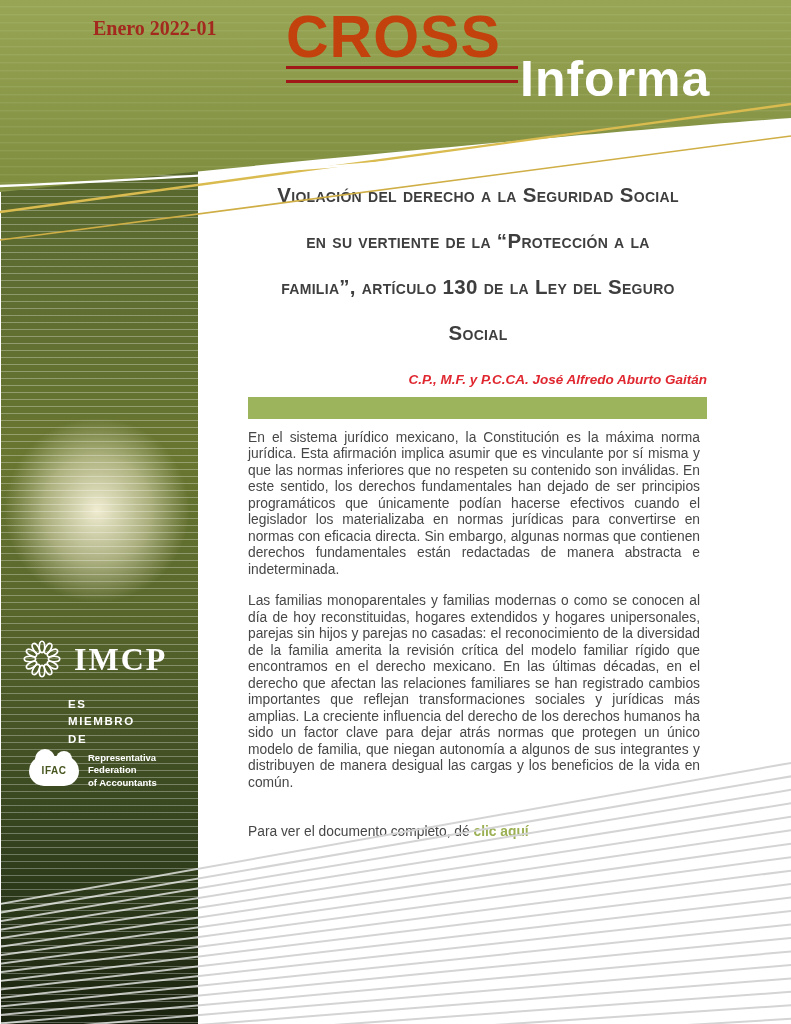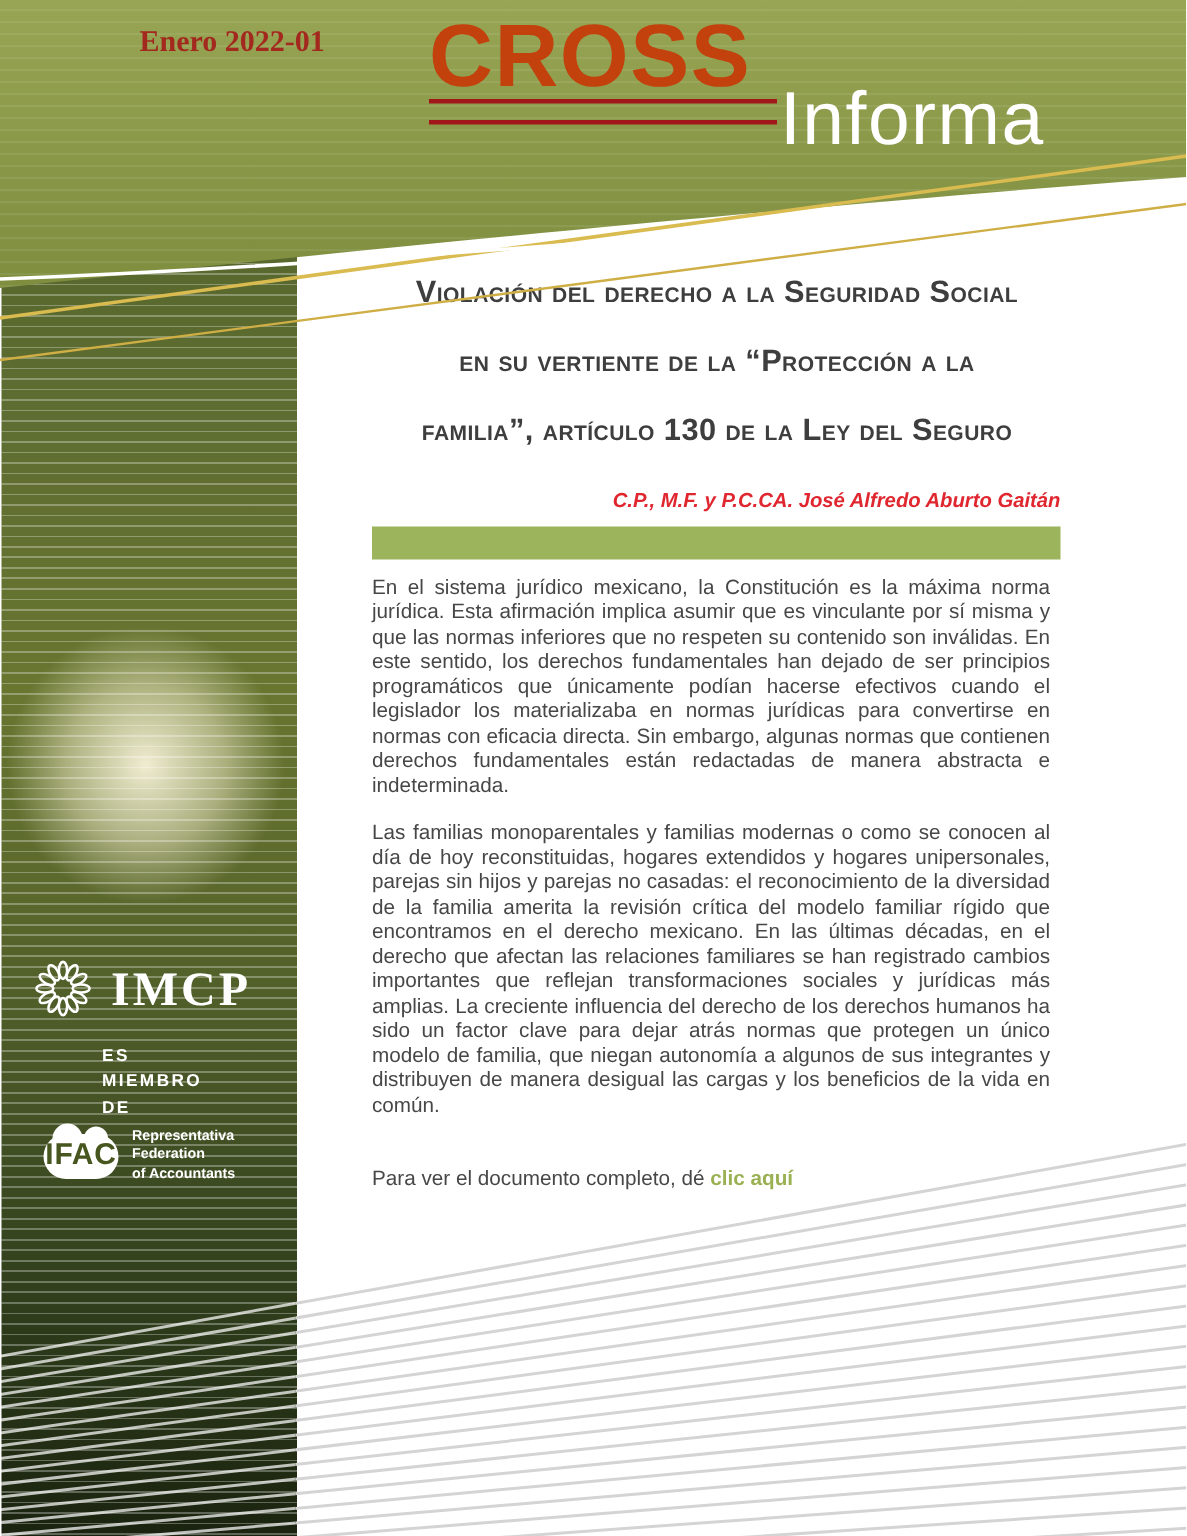--- a/index.html
+++ b/index.html
@@ -22,34 +22,34 @@
   }
   .imcp-block{position:absolute; left:20px; top:498px; display:flex; align-items:center; gap:11px; z-index:2;}
   .imcp-label{color:#ffffff; font-family:"Liberation Serif", serif; font-size:32px; font-weight:bold; letter-spacing:2px;}
   .member-block{position:absolute; left:67px; top:556px; z-index:2; color:#ffffff;
     font-size:11.5px; font-weight:bold; letter-spacing:1.6px; line-height:1.5;}
   .ifac-block{position:absolute; left:28px; top:612px; display:flex; align-items:center; gap:9px; z-index:2;}
   .ifac-cloud{position:relative; width:50px; height:30px; background:#ffffff; border-radius:15px;
     display:flex; align-items:center; justify-content:center;}
   .ifac-cloud::before{content:""; position:absolute; left:6px; top:-7px; width:20px; height:20px; background:#ffffff; border-radius:50%;}
   .ifac-cloud::after{content:""; position:absolute; right:7px; top:-5px; width:16px; height:16px; background:#ffffff; border-radius:50%;}
-  .ifac-label{position:relative; z-index:1; color:#47561f; font-size:20px; font-weight:bold; letter-spacing:0.5px;}
+  .ifac-label{position:relative; z-index:1; color:#47561f; font-size:10px; font-weight:bold; letter-spacing:0.5px;}
   .ifac-text{color:#ffffff; font-size:9.5px; font-weight:bold; line-height:1.3;}
   
   .header-svg{position:absolute; left:0; top:0; z-index:3; pointer-events:none;}
   .issue-date{position:absolute; left:93px; top:17px; z-index:4;
     font-family:"Liberation Serif", serif; font-size:20px; font-weight:bold; color:#a3291e;}
   .cross-title{position:absolute; left:286px; top:8px; z-index:4;
     font-size:59px; font-weight:bold; letter-spacing:1px; color:#c2410c; line-height:1;}
   .cross-underline{position:absolute; left:286px; top:66px; z-index:4; width:232px; height:11px;
     border-top:3.5px solid #a01818; border-bottom:3.5px solid #a01818;}
   .brand-sub{position:absolute; left:522px; top:28px; z-index:4;
     font-size:13.5px; font-weight:bold; color:#9e1b1b; line-height:1.2;}
   .informa{position:absolute; left:520px; top:54px; z-index:4;
-    font-size:50px; font-weight:normal; color:#ffffff; letter-spacing:1px; line-height:1;}
+    font-size:50px; font-weight:bold; color:#ffffff; letter-spacing:1px; line-height:1;}
   
   .main{position:absolute; left:248px; top:158px; width:459px; z-index:2;}
   .title{margin:14px 0 0 -30px; width:520px; text-align:center;
     font-variant:small-caps; font-weight:bold; font-size:20.5px; line-height:46px;
     color:#3e3e3e; letter-spacing:0.3px;}
   .title span{display:block; white-space:nowrap;}
   .author{margin-top:14px; text-align:right; font-size:13.5px; font-weight:bold; font-style:italic;
     color:#e02730; line-height:1.45;}
   .green-bar{margin-top:7px; height:22px; width:459px; background:#9cb45c;}
   .body-par{margin:11px 0 0 0; padding-right:7px; font-size:13.8px; line-height:16.5px;
@@ -122,20 +122,21 @@
   <div class="issue-date">Enero 2022-01</div>
   <div class="cross-title">CROSS</div>
   <div class="cross-underline"></div>
   <div class="informa">Informa</div>
 
   <div class="main">
     <h1 class="title">
       <span>Violación del derecho a la Seguridad Social</span>
       <span>en su vertiente de la “Protección a la</span>
       <span>familia”, artículo 130 de la Ley del Seguro</span>
+      <span>Social</span>
     </h1>
     <div class="author">
       <div>C.P., M.F. y P.C.CA. José Alfredo Aburto Gaitán</div>
     </div>
     <div class="green-bar"></div>
     <p class="body-par">En el sistema jurídico mexicano, la Constitución es la máxima norma jurídica. Esta afirmación implica asumir que es vinculante por sí misma y que las normas inferiores que no respeten su contenido son inválidas. En este sentido, los derechos fundamentales han dejado de ser principios programáticos que únicamente podían hacerse efectivos cuando el legislador los materializaba en normas jurídicas para convertirse en normas con eficacia directa. Sin embargo, algunas normas que contienen derechos fundamentales están redactadas de manera abstracta e indeterminada.</p>
     <p class="body-par">Las familias monoparentales y familias modernas o como se conocen al día de hoy reconstituidas, hogares extendidos y hogares unipersonales, parejas sin hijos y parejas no casadas: el reconocimiento de la diversidad de la familia amerita la revisión crítica del modelo familiar rígido que encontramos en el derecho mexicano. En las últimas décadas, en el derecho que afectan las relaciones familiares se han registrado cambios importantes que reflejan transformaciones sociales y jurídicas más amplias. La creciente influencia del derecho de los derechos humanos ha sido un factor clave para dejar atrás normas que protegen un único modelo de familia, que niegan autonomía a algunos de sus integrantes y distribuyen de manera desigual las cargas y los beneficios de la vida en común.</p>
     <p class="cta"><span>Para ver el documento completo, dé </span><a class="cta-link">clic aquí</a></p>
   </div>
 

